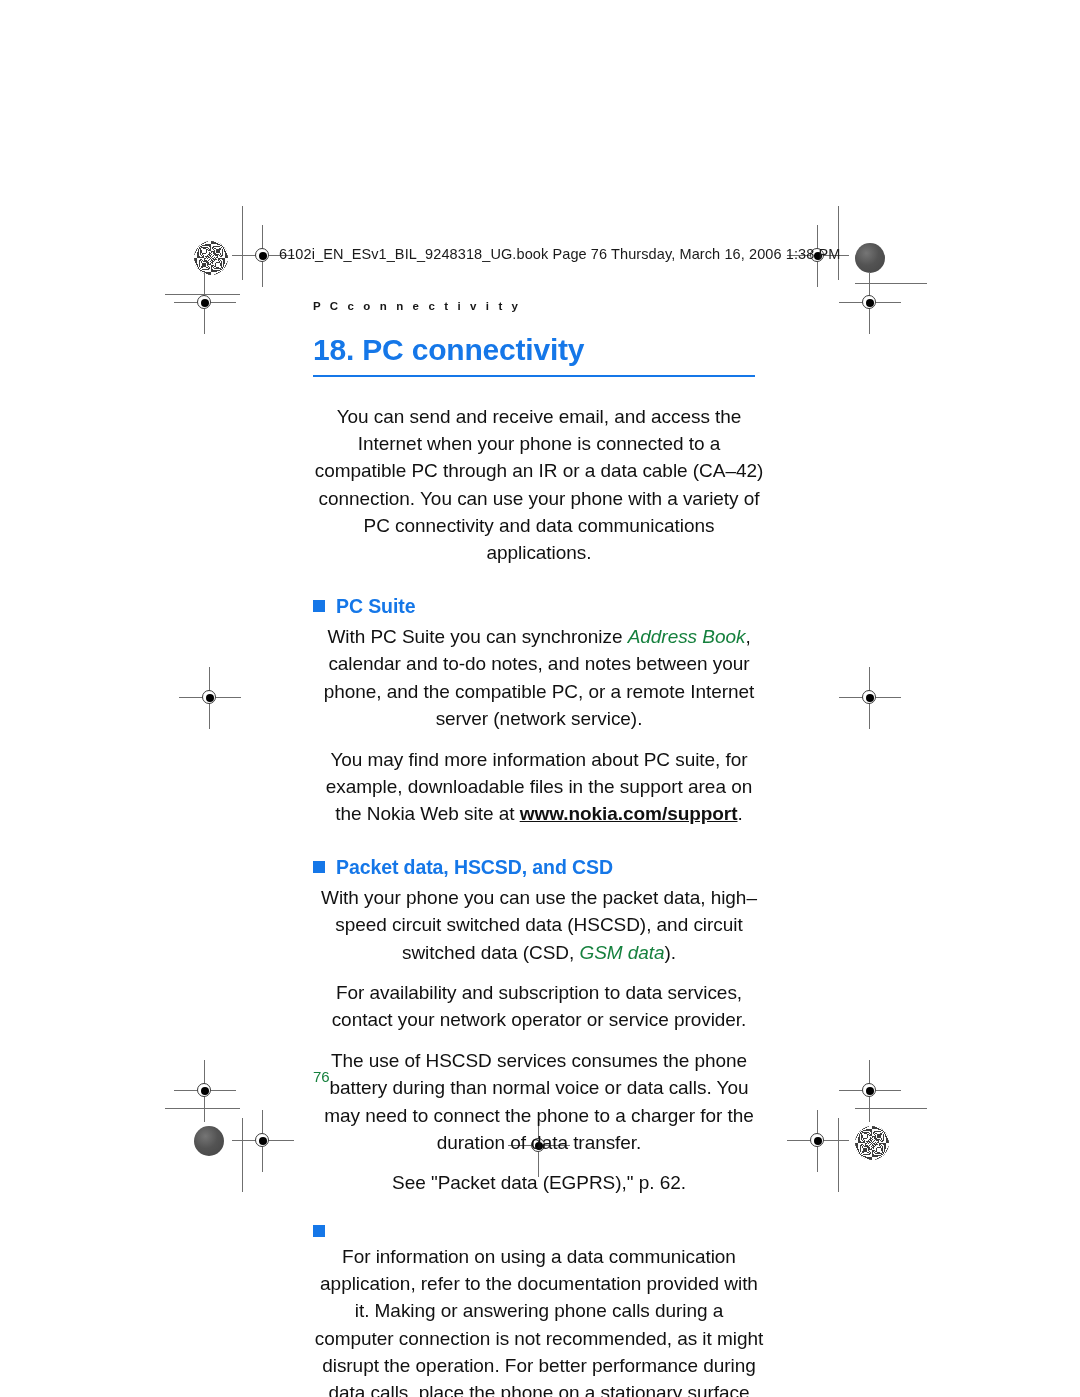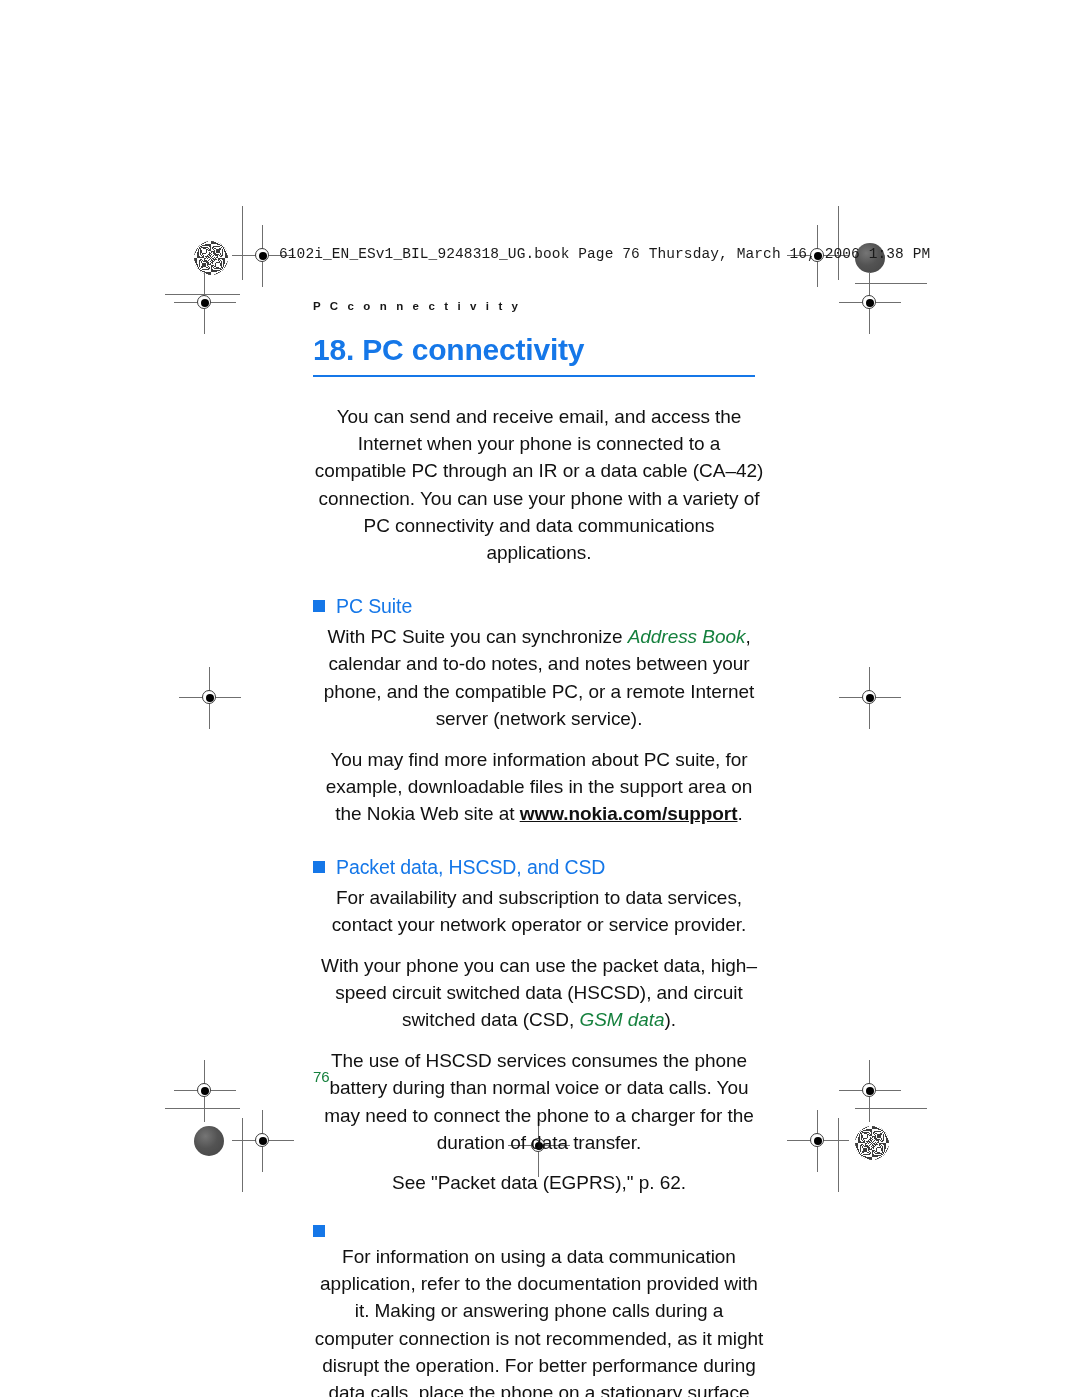--- a/index.html
+++ b/index.html
@@ -59,21 +59,21 @@
   
   .sheet {
     position: absolute;
     left: 0; top: 0;
     width: 1080px; height: 1397px;
   }
 
   .slug {
     position: absolute;
     left: 279px; top: 246px;
-    font-family: Liberation Mono, monospace;
+    font-family: Liberation Sans, sans-serif;
     font-size: 14.5px;
     color: #1a1a1a;
     white-space: nowrap;
     letter-spacing: .1px;
   }
 
   .content {
     position: absolute;
     left: 313px;
     top: 300px;
@@ -98,21 +98,21 @@
   }
   .chapter-rule {
     height: 2px;
     background: #1577e8;
     width: 442px;
     margin: 0 0 26px 0;
   }
 
   h2.section {
     font-size: 19.5px;
-    font-weight: normal;
+    font-weight: bold;
     color: #1577e8;
     margin: 28px 0 6px 0;
     letter-spacing: -0.1px;
     display: flex;
     align-items: center;
     line-height: 1.15;
   }
   h2.section .sqbullet {
     display: inline-block;
     width: 12px; height: 12px;
@@ -251,22 +251,22 @@
       <span class="sqbullet"></span>
       <span>PC Suite</span>
     </h2>
     <p class="body"><span>With PC Suite you can synchronize </span><span class="em-blue">Address Book</span><span>, calendar and to-do notes, and notes between your phone, and the compatible PC, or a remote Internet server (network service).</span></p>
     <p class="body"><span>You may find more information about PC suite, for example, downloadable files in the support area on the Nokia Web site at </span><span class="url">www.nokia.com/support</span><span>.</span></p>
 
     <h2 class="section">
       <span class="sqbullet"></span>
       <span>Packet data, HSCSD, and CSD</span>
     </h2>
+    <p class="body"><span>With your phone you can use the packet data, high–speed circuit switched data (HSCSD), and circuit switched data (CSD, </span><span class="em-blue">GSM data</span><span>).</span></p>
     <p class="body">For availability and subscription to data services, contact your network operator or service provider.</p>
-    <p class="body"><span>With your phone you can use the packet data, high–speed circuit switched data (HSCSD), and circuit switched data (CSD, </span><span class="em-blue">GSM data</span><span>).</span></p>
     <p class="body">The use of HSCSD services consumes the phone battery during than normal voice or data calls. You may need to connect the phone to a charger for the duration of data transfer.</p>
     <p class="body">See "Packet data (EGPRS)," p. 62.</p>
 
     <h2 class="section">
       <span class="sqbullet"></span>
     </h2>
     <p class="body">For information on using a data communication application, refer to the documentation provided with it. Making or answering phone calls during a computer connection is not recommended, as it might disrupt the operation. For better performance during data calls, place the phone on a stationary surface with the keypad facing down. Do not move the phone by holding it in your hand during a data call.</p>
 
   </div>
 

